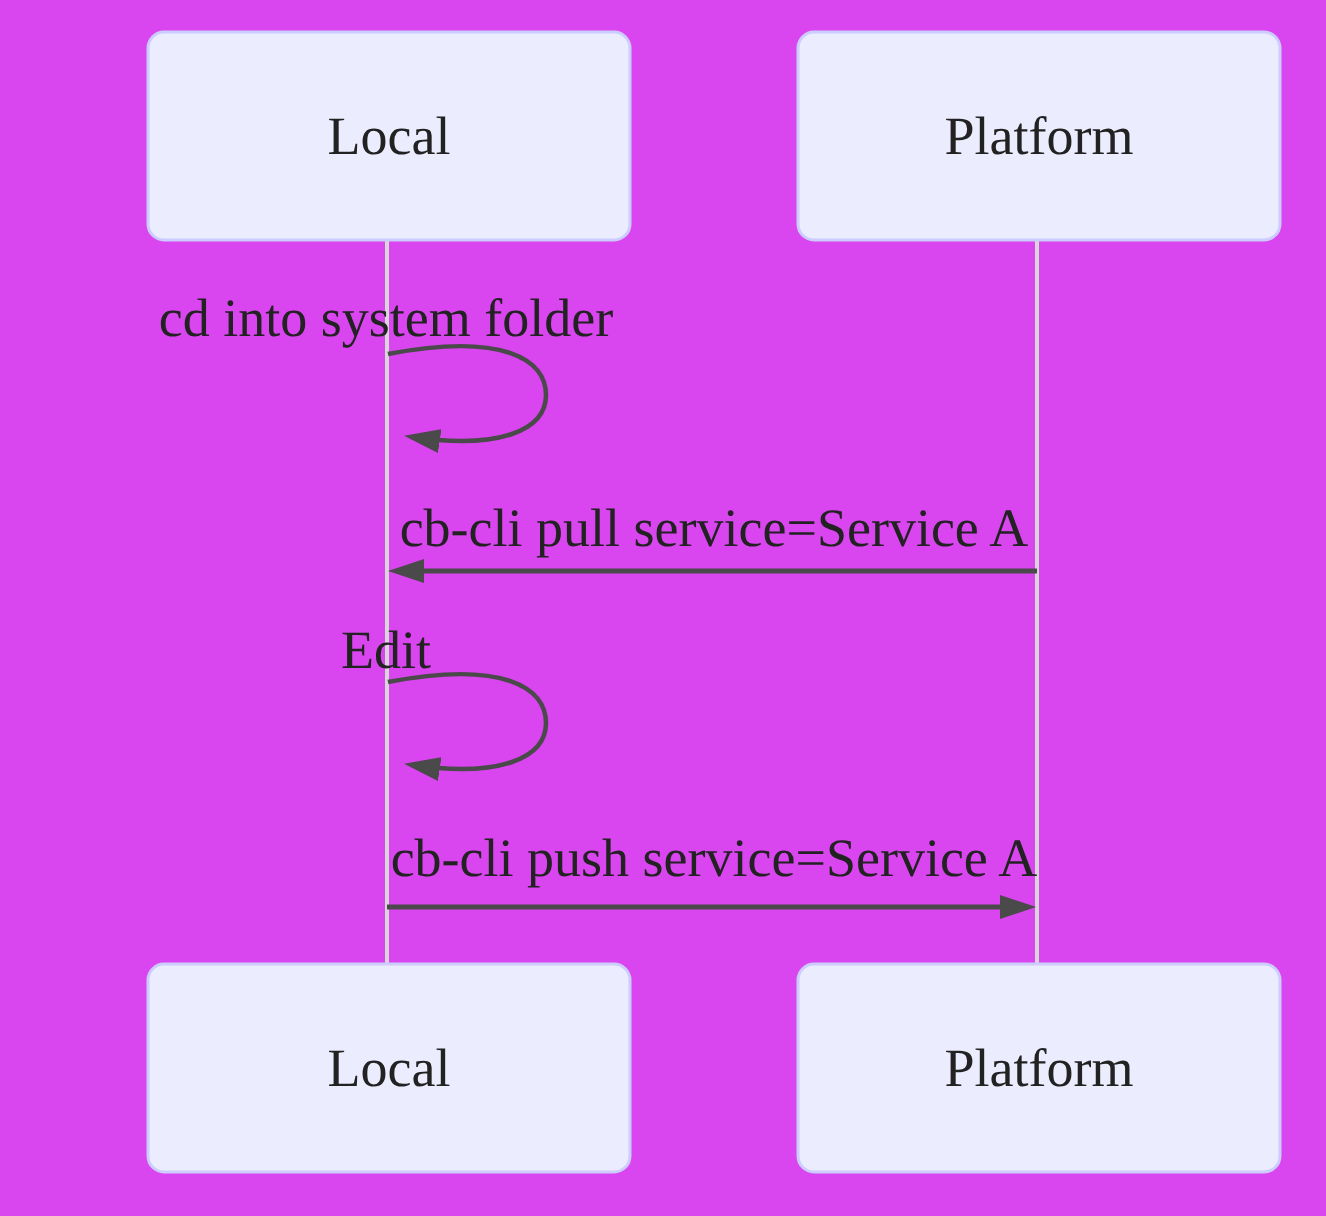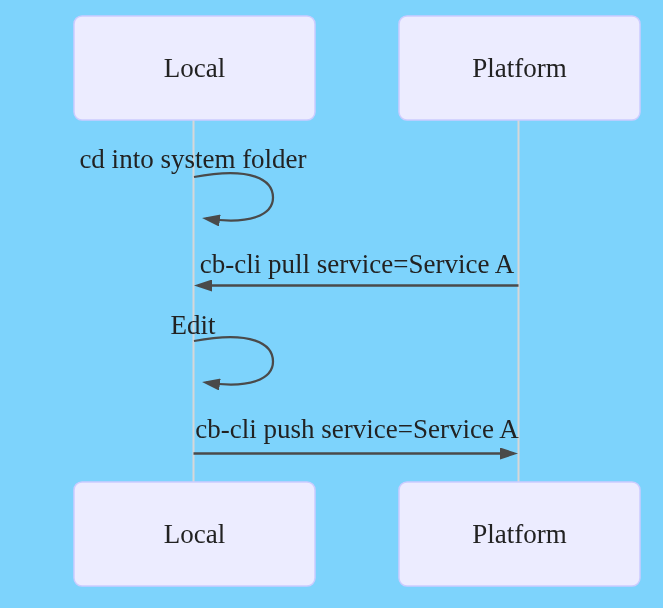--- a/index.html
+++ b/index.html
@@ -4,21 +4,21 @@
 <style>
   html, body {
     margin: 0;
     padding: 0;
     background: #ffffff;
   }
   .stage {
     position: relative;
     width: 663px;
     height: 608px;
-    background: #7dd3fc;
+    background: #d946ef;
     font-family: "Liberation Serif", "DejaVu Serif", serif;
   }
   svg { display: block; }
   .actor-box {
     fill: #ececff;
     stroke: #ccccff;
     stroke-width: 1.5;
   }
   .actor-label {
     font-family: "Liberation Serif", "DejaVu Serif", serif;

